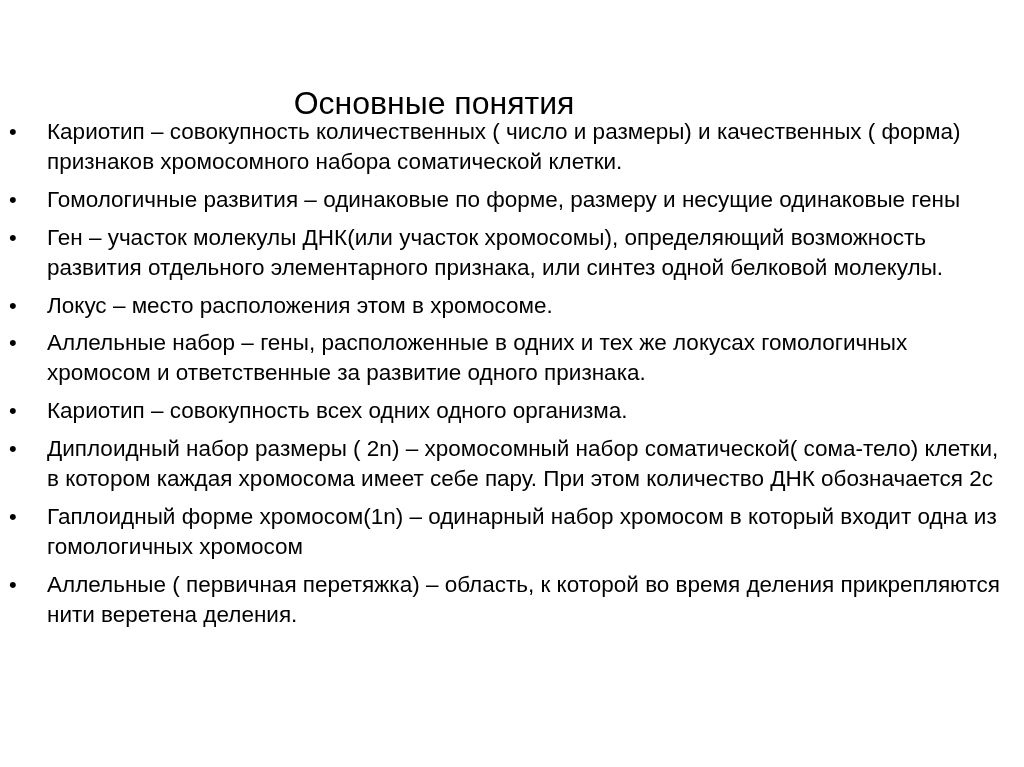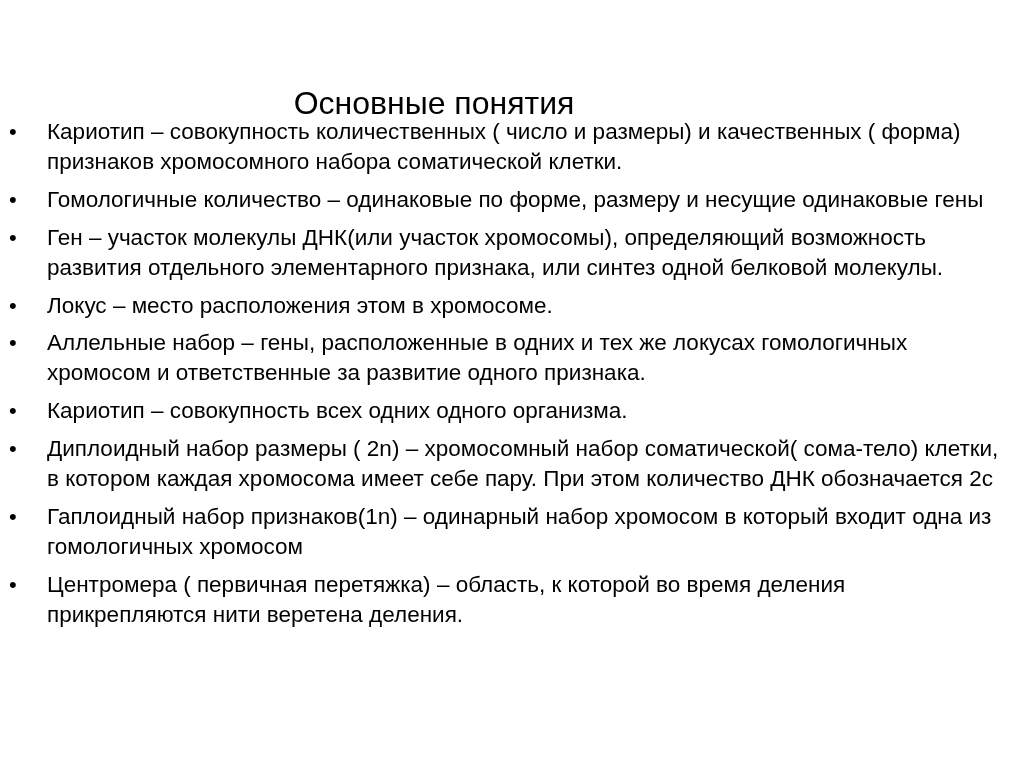--- a/index.html
+++ b/index.html
@@ -13,36 +13,36 @@
 </head>
 <body>
 
 <h1 class="title">Основные понятия</h1>
 
 <ul class="list">
   <li class="item">
     <span class="bullet">•</span><span class="term">Кариотип</span><span> – совокупность количественных ( число и размеры) и качественных ( форма) признаков хромосомного набора соматической клетки.</span>
   </li>
   <li class="item">
-    <span class="bullet">•</span><span class="term">Гомологичные количество</span><span> – одинаковые по форме, размеру и несущие одинаковые гены</span>
+    <span class="bullet">•</span><span class="term">Гомологичные развития</span><span> – одинаковые по форме, размеру и несущие одинаковые гены</span>
   </li>
   <li class="item">
     <span class="bullet">•</span><span class="term">Ген</span><span> – участок молекулы ДНК(или участок хромосомы), определяющий возможность развития отдельного элементарного признака, или синтез одной белковой молекулы.</span>
   </li>
   <li class="item">
     <span class="bullet">•</span><span class="term">Локус</span><span> – место расположения этом в хромосоме.</span>
   </li>
   <li class="item">
     <span class="bullet">•</span><span class="term">Аллельные набор</span><span> – гены, расположенные в одних и тех же локусах гомологичных хромосом и ответственные за развитие одного признака.</span>
   </li>
   <li class="item">
     <span class="bullet">•</span><span class="term">Кариотип</span><span> – совокупность всех одних одного организма.</span>
   </li>
   <li class="item">
     <span class="bullet">•</span><span class="term">Диплоидный набор размеры ( 2n)</span><span> – хромосомный набор соматической( сома-тело) клетки, в котором каждая хромосома имеет себе пару. При этом количество ДНК обозначается 2с</span>
   </li>
   <li class="item">
-    <span class="bullet">•</span><span class="term">Гаплоидный набор признаков(1n)</span><span> – одинарный набор хромосом в который входит одна из гомологичных хромосом</span>
+    <span class="bullet">•</span><span class="term">Гаплоидный форме хромосом(1n)</span><span> – одинарный набор хромосом в который входит одна из гомологичных хромосом</span>
   </li>
   <li class="item">
-    <span class="bullet">•</span><span class="term">Центромера ( первичная перетяжка)</span><span> – область, к которой во время деления прикрепляются нити веретена деления.</span>
+    <span class="bullet">•</span><span class="term">Аллельные ( первичная перетяжка)</span><span> – область, к которой во время деления прикрепляются нити веретена деления.</span>
   </li>
 </ul>
 
 </body></html>

